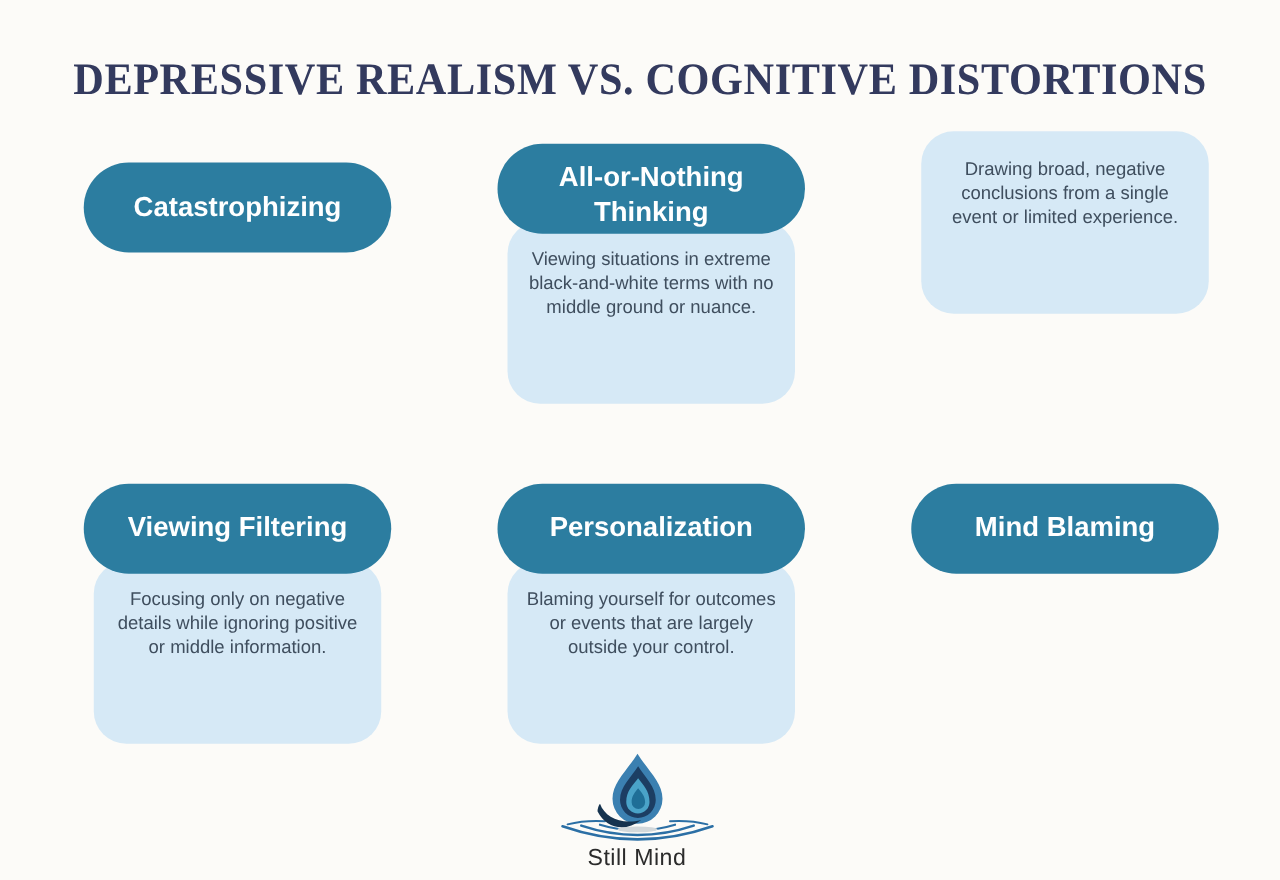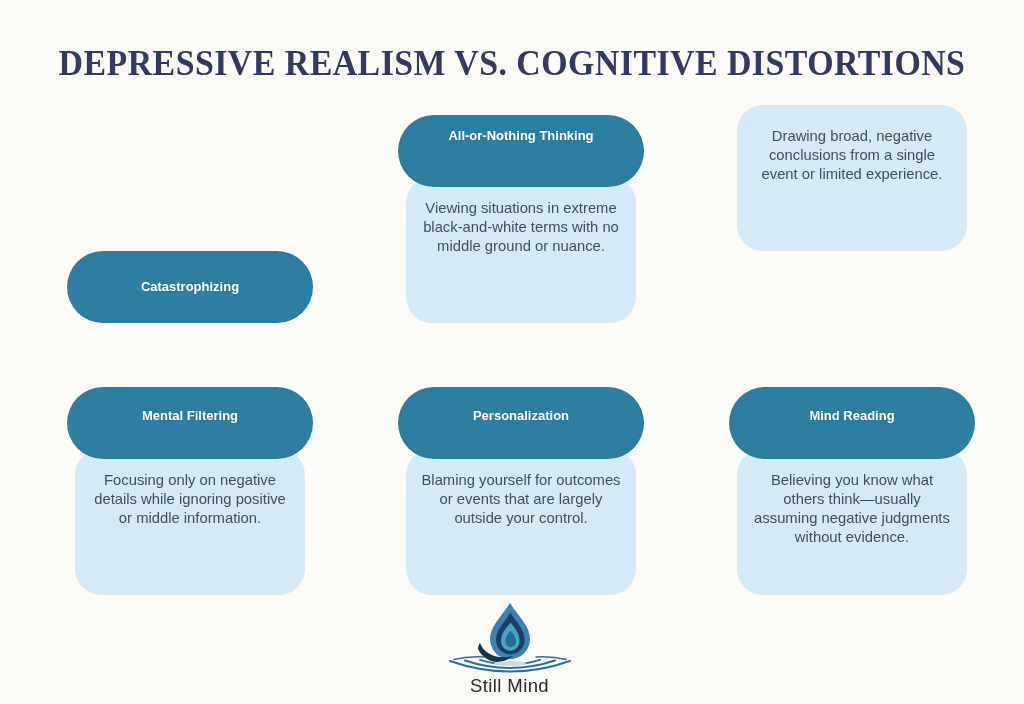--- a/index.html
+++ b/index.html
@@ -20,25 +20,25 @@
     margin:0;position:absolute;top:42px;left:0;right:0;
     text-align:center;white-space:nowrap;
     font-family:"Liberation Serif",serif;font-weight:700;font-size:36px;
     letter-spacing:0.5px;color:var(--title-text);
     transform:scaleX(0.94);transform-origin:center;
   }
   .grid{position:absolute;top:115px;left:67px;width:908px;}
   .row{display:flex;justify-content:space-between;}
   .row + .row{margin-top:64px;}
   .card{width:246px;display:flex;flex-direction:column;}
-  #row1 .card:nth-child(1){margin-top:1px;justify-content:flex-end;}
+  #row1 .card:nth-child(1){margin-top:15px;}
   .card-header{
     position:relative;z-index:2;height:72px;box-sizing:border-box;
     border-radius:37px;background:var(--header-bg);color:var(--header-text);
-    font-weight:700;font-size:13px;line-height:1.25;
+    font-weight:700;font-size:22px;line-height:1.25;
     display:flex;align-items:center;justify-content:center;
     text-align:center;padding:0 14px;
   }
   #row1 .card:nth-child(2) .card-header{align-items:flex-start;padding-top:13px;}
   #row1 .card:nth-child(3) .card-header,
   #row2 .card .card-header{align-items:flex-start;padding-top:21px;}
   .card-body{
     position:relative;z-index:1;margin:-10px auto 0;width:230px;height:146px;
     box-sizing:border-box;border-radius:26px;background:var(--card-bg);
     padding-top:22px;display:flex;justify-content:center;
@@ -85,42 +85,39 @@
         <div class="card-body">
           <p>Drawing broad, negative conclusions from a single event or limited experience.</p>
         </div>
       </div>
 
     </div>
     <div class="row" id="row2">
 
       <div class="card">
         <div class="card-header">
-          <span>Mental Filtering</span>
+          <span>Viewing Filtering</span>
         </div>
         <div class="card-body">
           <p>Focusing only on negative details while ignoring positive or middle information.</p>
         </div>
       </div>
 
       <div class="card">
         <div class="card-header">
           <span>Personalization</span>
         </div>
         <div class="card-body">
           <p>Blaming yourself for outcomes or events that are largely outside your control.</p>
         </div>
       </div>
 
       <div class="card">
         <div class="card-header">
-          <span>Mind Reading</span>
-        </div>
-        <div class="card-body">
-          <p>Believing you know what others think—usually assuming negative judgments without evidence.</p>
+          <span>Mind Blaming</span>
         </div>
       </div>
 
     </div>
   </div>
 
   <div class="footer">
     <svg width="140" height="76" viewBox="0 0 140 76" aria-hidden="true">
 
       <path d="M10 60 Q70 81 130 60" fill="none" stroke="var(--logo-ripple)" stroke-width="2" stroke-linecap="round"></path>

